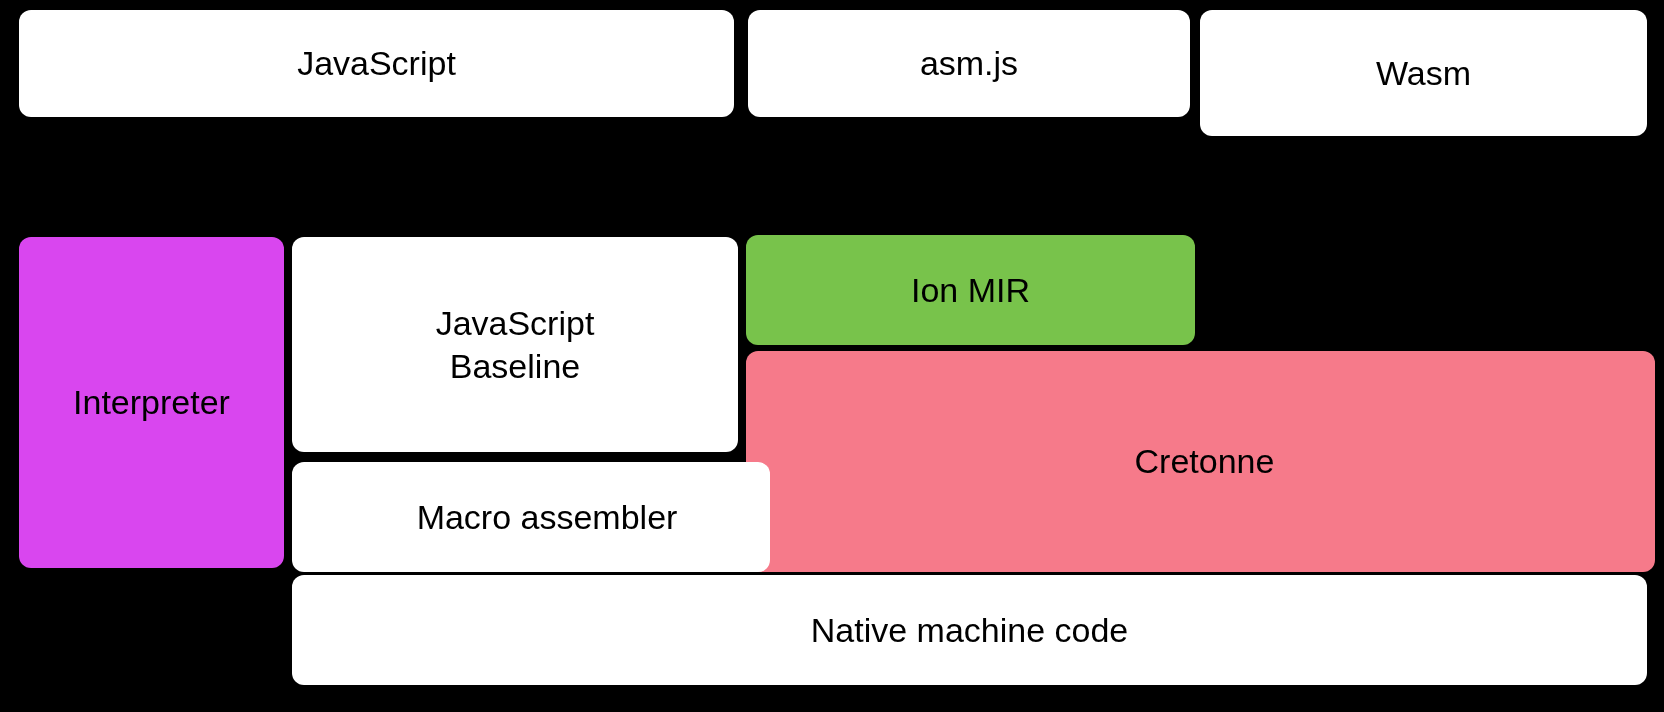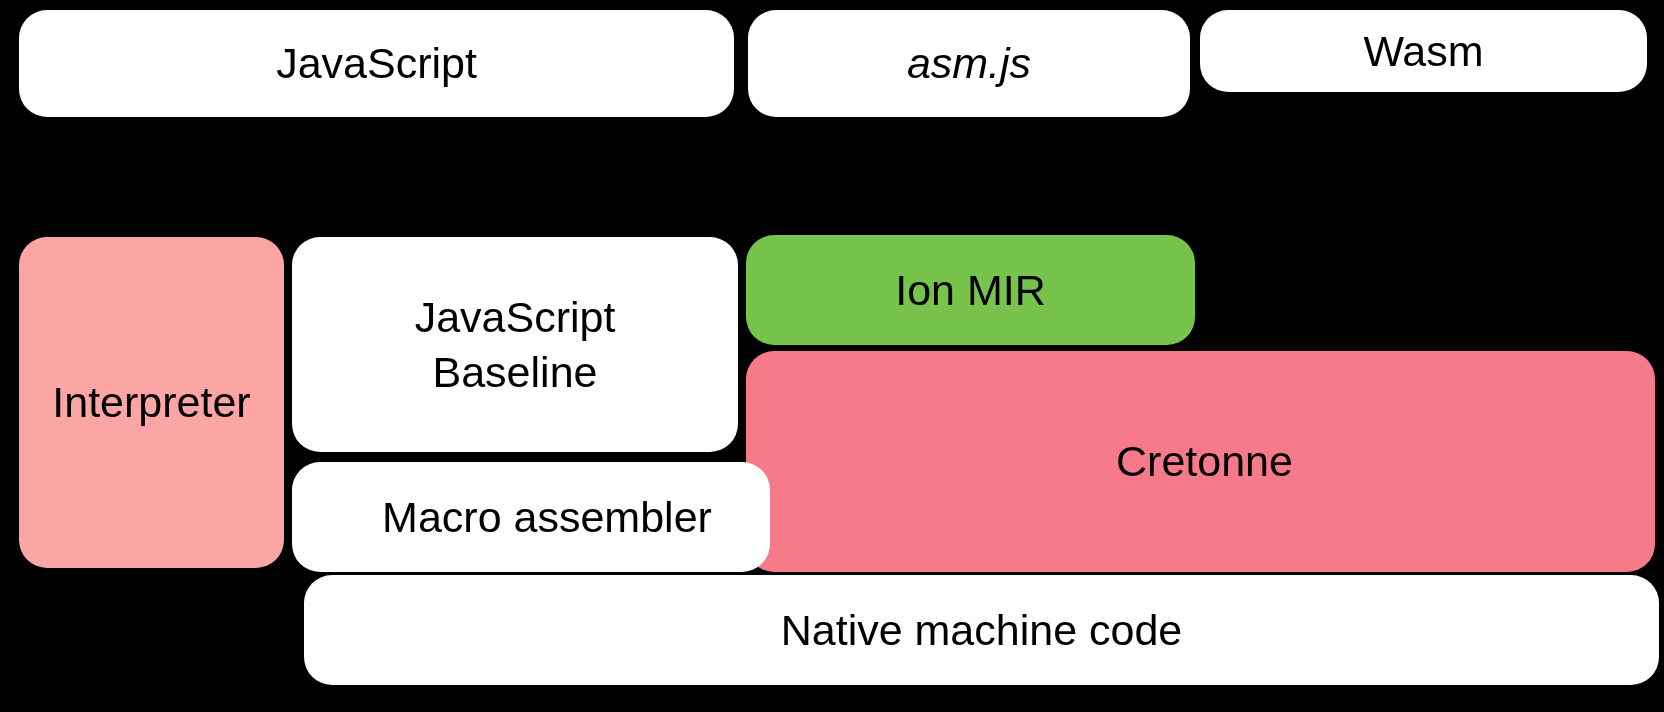--- a/index.html
+++ b/index.html
@@ -10,47 +10,47 @@
   #canvas {
     position: relative;
     width: 1664px;
     height: 712px;
     background: #000000;
     font-family: "Liberation Sans", sans-serif;
     overflow: hidden;
   }
   .node {
     position: absolute;
-    border-radius: 28px;
+    border-radius: 12px;
     background: #ffffff;
     color: #000000;
-    font-size: 43px;
+    font-size: 34px;
     line-height: 1.26;
     display: flex;
     align-items: center;
     justify-content: center;
     text-align: center;
     white-space: pre-line;
   }
-  .gray  { background: #fca5a5; }
+  .gray  { background: #d946ef; }
   .green { background: #78c34b; }
   .pink  { background: #f67a8a; }
 
   
   .n-javascript      { left: 19px;   top: 10px;  width: 715px;  height: 107px; }
-  .n-asmjs           { left: 748px;  top: 10px;  width: 442px;  height: 107px; font-style: italic; }
-  .n-wasm            { left: 1200px; top: 10px;  width: 447px;  height: 82px; }
+  .n-asmjs           { left: 748px;  top: 10px;  width: 442px;  height: 107px; }
+  .n-wasm            { left: 1200px; top: 10px;  width: 447px;  height: 126px; }
   .n-bytecode        { left: 19px;   top: 124px; width: 947px;  height: 106px; }
   .n-baldrmonkey     { left: 977px;  top: 124px; width: 448px;  height: 106px; }
   .n-interpreter     { left: 19px;   top: 237px; width: 265px;  height: 331px; }
   .n-baseline        { left: 292px;  top: 237px; width: 446px;  height: 215px; }
   .n-ionmir          { left: 746px;  top: 235px; width: 449px;  height: 110px; text-align: center; }
   .n-cretonne        { left: 746px;  top: 351px; width: 901px;  height: 221px; padding-left: 8px; }
   .n-macroassembler  { left: 292px;  top: 462px; width: 446px;  height: 110px; padding-left: 32px; }
-  .n-native          { left: 292px;  top: 575px; width: 1355px; height: 110px; margin-left: 12px; }
+  .n-native          { left: 292px;  top: 575px; width: 1355px; height: 110px; }
 </style>
 </head>
 <body>
 
 <div id="canvas">
   <div class="node n-javascript">JavaScript</div>
   <div class="node n-asmjs">asm.js</div>
   <div class="node n-wasm">Wasm</div>
   <div class="node n-interpreter gray">Interpreter</div>
   <div class="node n-baseline">JavaScript

